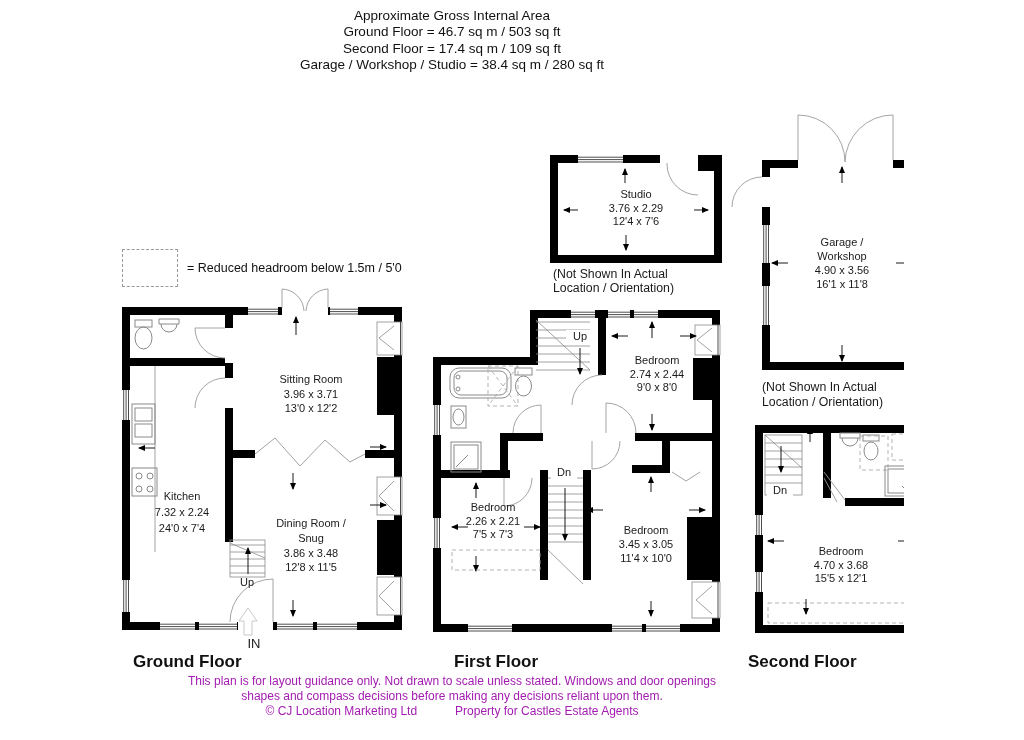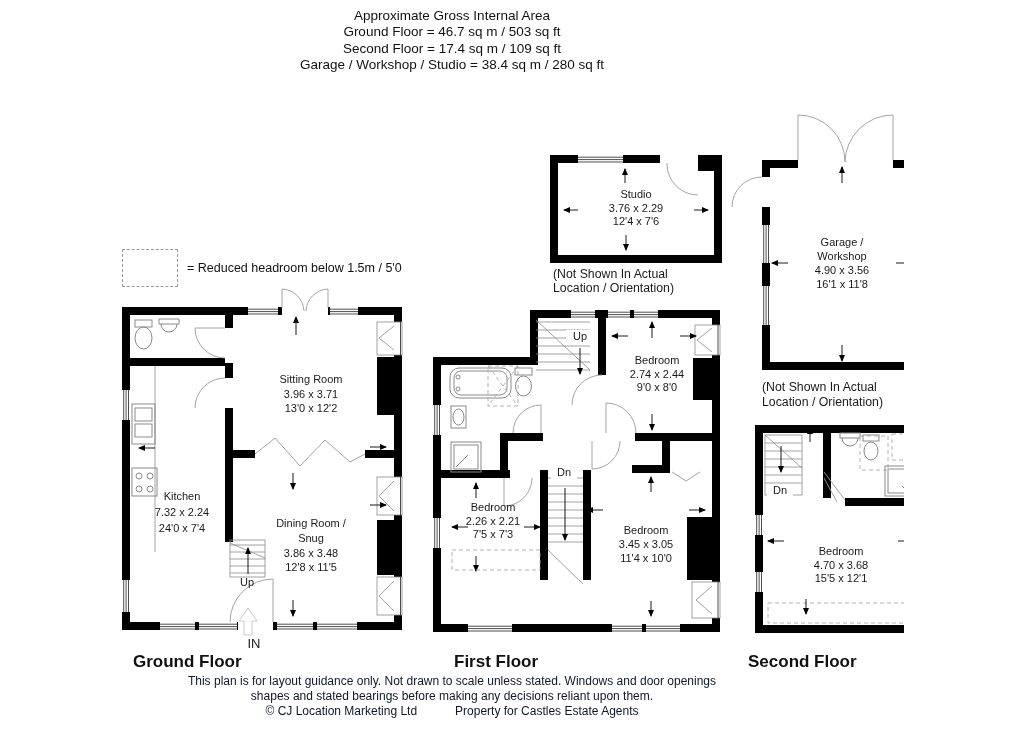--- a/index.html
+++ b/index.html
@@ -6,21 +6,21 @@
   #canvas{position:relative;width:904px;height:740px;background:#fff;overflow:hidden;
           font-family:"Liberation Sans",sans-serif;color:#111;}
   .hdr{position:absolute;left:0;top:8px;width:100%;text-align:center;
        font-size:13.5px;line-height:16.4px;color:#111;}
   .hdr .ln{white-space:pre;}
   .floor-title{position:absolute;font-weight:bold;font-size:17px;color:#111;}
   .legend{position:absolute;left:122px;top:249px;display:flex;align-items:center;}
   .legend-box{width:54px;height:36px;border:1px dashed #9a9a9a;background:#fff;}
   .legend-text{margin-left:9px;font-size:12.5px;color:#111;}
   .ftr{position:absolute;left:0;top:674px;width:100%;text-align:center;
-       font-size:12px;line-height:14.8px;color:#0f172a;}
+       font-size:12px;line-height:14.8px;color:#a21caf;}
   .ftr .gap{display:inline-block;width:38px;}
   svg{position:absolute;overflow:visible;}
   svg text{font-family:"Liberation Sans",sans-serif;font-size:11px;fill:#1a1a1a;text-anchor:middle;}
   svg text.tn{font-size:12.3px;text-anchor:start;}
   svg text.tb{font-size:13px;}
   .wall{fill:#000;shape-rendering:crispEdges;}
   .cut{fill:#fff;shape-rendering:crispEdges;}
   .win{stroke:#000;stroke-width:0.7;fill:none;}
   .fx{fill:none;stroke:#8a8a8a;stroke-width:1;}
   .arc{fill:none;stroke:#9a9a9a;stroke-width:0.9;}
@@ -434,17 +434,17 @@
       <text x="24" y="301" class="tn">Location / Orientation)</text>
     </g>
   </svg>
 
   <div class="floor-title" style="left:122px;top:652px;margin-left:11px;">Ground Floor</div>
   <div class="floor-title" style="left:454px;top:652px;">First Floor</div>
   <div class="floor-title" style="left:748px;top:652px;">Second Floor</div>
 
   <div class="ftr">
     <div>This plan is for layout guidance only. Not drawn to scale unless stated. Windows and door openings</div>
-    <div>shapes and stated bearings before making any decisions reliant upon them.</div>
+    <div>shapes and compass decisions before making any decisions reliant upon them.</div>
     <div><span>© CJ Location Marketing Ltd</span><span class="gap"></span><span>Property for Castles Estate Agents</span></div>
   </div>
 
 </div>
 
 </body></html>

